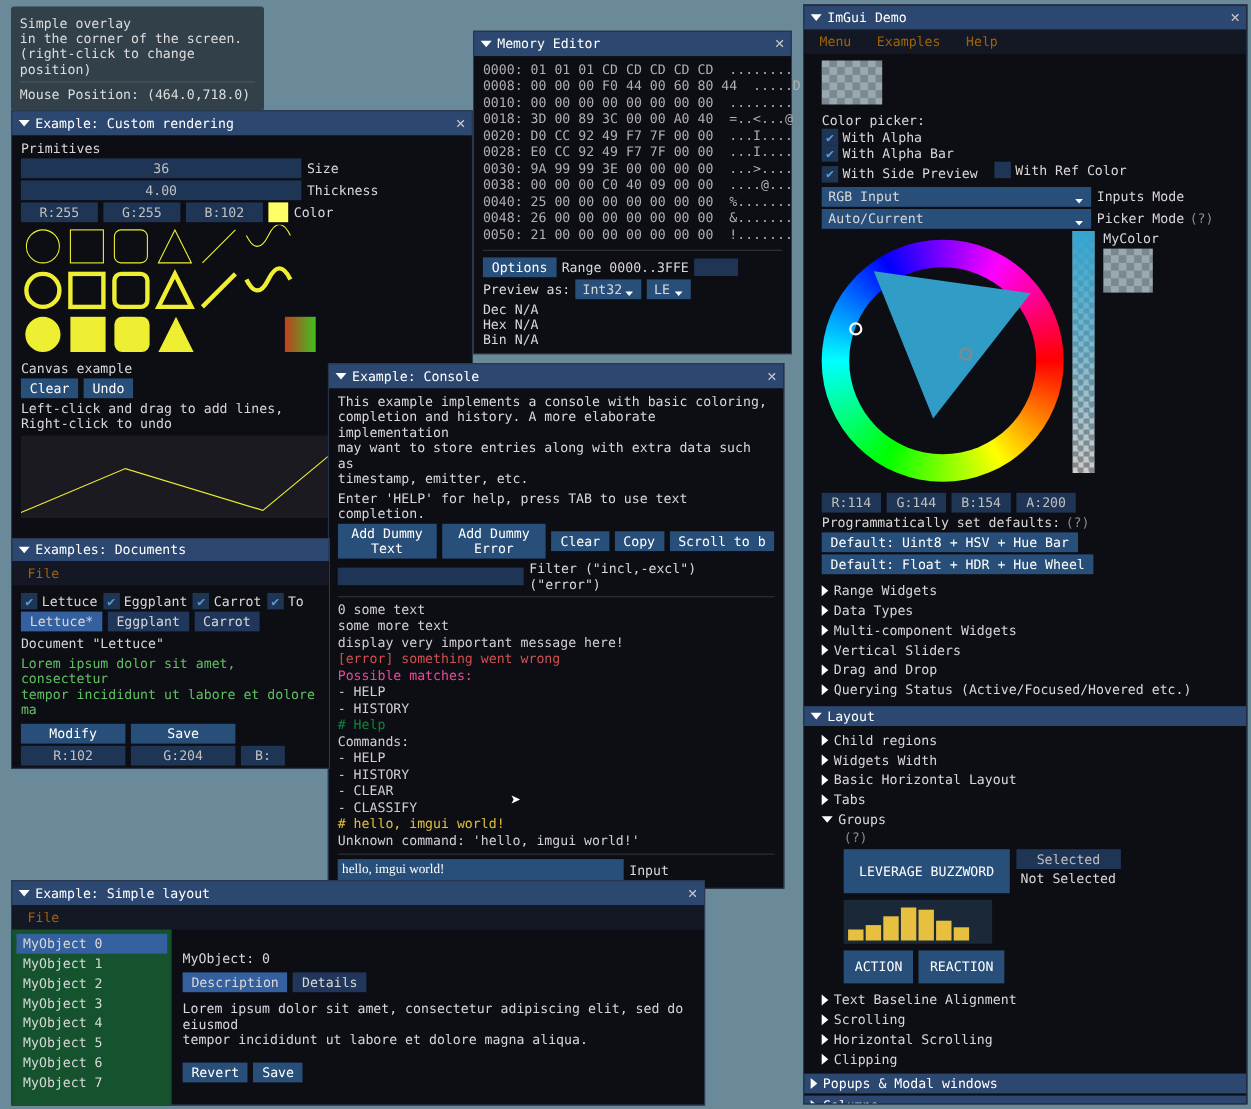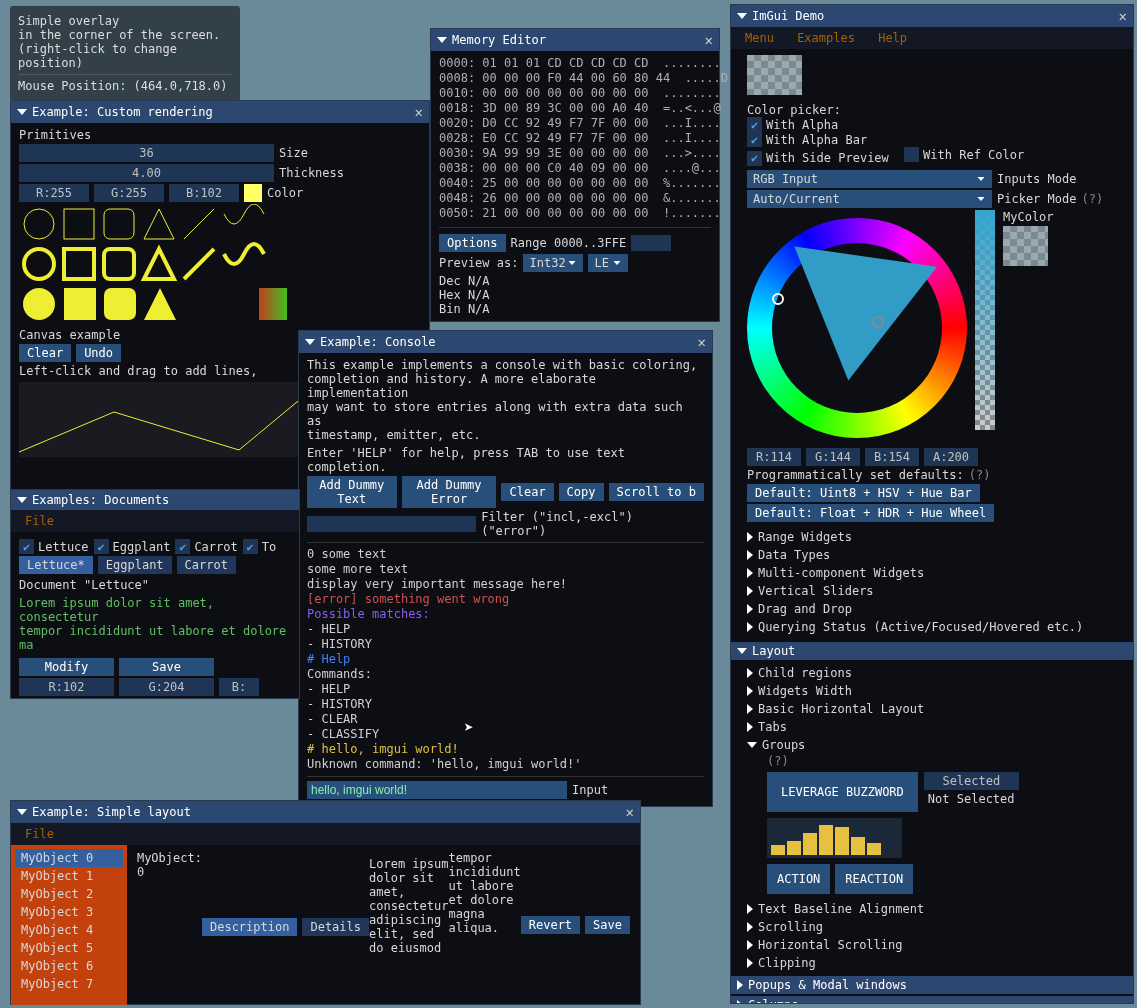--- a/index.html
+++ b/index.html
@@ -13,34 +13,34 @@
 .body{padding:5px 8px}
 .btn{background:#284f7a;color:#fff;padding:2px 8px;display:inline-block;cursor:pointer;border:none;font-family:inherit;font-size:12px}
 .drag{background:#1e3555;color:#c0c0c0;text-align:center;padding:2px;display:inline-block}
 .check{display:inline-flex;align-items:center;gap:4px}
 .checkbox{width:15px;height:15px;background:#1e3555;display:inline-flex;align-items:center;justify-content:center;color:#5a9bd4;font-weight:bold}
 .row{display:flex;align-items:center;gap:5px;margin:2px 0}
 .tab{background:#20365a;padding:2px 8px;display:inline-block}
 .tab.active{background:#3560a0}
 .tree-item{padding:2px 0;display:flex;align-items:center;gap:5px}
 .hdrbar{background:#2d4870;padding:2px 6px;display:flex;align-items:center;gap:5px;color:#fff}
-.listbox{background:#c2410c}
+.listbox{background:#14532d}
 .list-item{padding:2px 6px}
 .list-item.sel{background:#3560a0}
 .colorwheel{width:220px;height:220px;position:relative;margin:8px auto}
 .ring{width:220px;height:220px;border-radius:50%;background:conic-gradient(from 90deg,red,#ff0,#0f0,#0ff,#00f,#f0f,red)}
 .ring::after{content:"";position:absolute;inset:25px;border-radius:50%;background:#0d0d14}
 .tri{position:absolute;left:38px;top:38px;width:0;height:0;border-left:72px solid transparent;border-right:72px solid transparent;border-top:125px solid #34a5d0;filter:brightness(0.95);transform:rotate(8deg)}
 .small-circle{position:absolute;width:12px;height:12px;border:2px solid #fff;border-radius:50%}
 .alpha-bar{width:20px;height:220px;background:linear-gradient(to bottom,#34a5d0,transparent),repeating-conic-gradient(#888 0% 25%,#ccc 0% 50%) 0/10px 10px}
 .checker{background:repeating-conic-gradient(#7a8890 0% 25%,#9aa8b0 0% 50%) 0/14px 14px}
 .overlay{position:absolute;background:rgba(40,50,60,0.85);padding:8px;color:#ddd;border-radius:3px}
-.combo{background:#284f7a;padding:2px 6px;display:flex;align-items:center;justify-content:space-between}
+.combo{background:#284f7a;padding:2px 6px;display:flex;align-items:flex-end;justify-content:space-between}
 svg{display:block}
-.input-field{background:#284f7a;color:#86efac;padding:2px 4px;border:none;font-family:Liberation Sans, sans-serif;font-size:12px}
+.input-field{background:#284f7a;color:#ffffff;padding:2px 4px;border:none;font-family:Liberation Serif, serif;font-size:12px}
 .menubar{background:#141824;padding:2px 6px}
 .menu-item{display:inline-block;padding:2px 8px;color:#a16207}
 .histbar{display:inline-block;background:#e8c040;vertical-align:bottom;margin:0 1px}
 </style>
 </head>
 <body>
 
 <div class="overlay" style="left:10px;top:6px;width:230px">
   <div>Simple overlay</div>
   <div>in the corner of the screen.</div>
@@ -104,20 +104,21 @@
             </linearGradient>
           </defs>
       </svg>
     </div>
     <div style="margin-top:4px">Canvas example</div>
     <div class="row">
       <button class="btn">Clear</button>
       <button class="btn">Undo</button>
     </div>
     <div>Left-click and drag to add lines,</div>
+    <div>Right-click to undo</div>
     <div style="background:#1a1a20;height:75px;margin-top:4px;position:relative">
       <svg width="100%" height="75">
           <polyline points="0,70 95,30 220,68 290,10" stroke="#eeee33" fill="none" stroke-width="1"></polyline>
         </svg>
     </div>
   </div>
 </div>
 
 <div class="win" style="left:430px;top:28px;width:290px">
   <div class="titlebar">
@@ -172,24 +173,24 @@
     <div class="row">
       <span class="drag" style="width:170px;height:16px"></span>
       <span>Filter ("incl,-excl") ("error")</span>
     </div>
     <div style="border-top:1px solid #333;margin:4px 0"></div>
     <div id="conlog" style="line-height:15px">
         <div style="color:#d0d0d0">0 some text</div>
         <div style="color:#d0d0d0">some more text</div>
         <div style="color:#d0d0d0">display very important message here!</div>
         <div style="color:#d05050">[error] something went wrong</div>
-        <div style="color:#8b5cf6">Possible matches:</div>
+        <div style="color:#ec4899">Possible matches:</div>
         <div style="color:#d0d0d0">- HELP</div>
         <div style="color:#d0d0d0">- HISTORY</div>
-        <div style="color:#3b82f6"># Help</div>
+        <div style="color:#15803d"># Help</div>
         <div style="color:#d0d0d0">Commands:</div>
         <div style="color:#d0d0d0">- HELP</div>
         <div style="color:#d0d0d0">- HISTORY</div>
         <div style="color:#d0d0d0">- CLEAR</div>
         <div style="color:#d0d0d0">- CLASSIFY</div>
         <div style="color:#e0c040"># hello, imgui world!</div>
         <div style="color:#d0d0d0">Unknown command: 'hello, imgui world!'</div>
       </div>
     <div style="border-top:1px solid #333;margin:4px 0"></div>
     <div class="row">
@@ -263,21 +264,21 @@
           <div class="list-item sel">MyObject 0</div>
           <div class="list-item">MyObject 1</div>
           <div class="list-item">MyObject 2</div>
           <div class="list-item">MyObject 3</div>
           <div class="list-item">MyObject 4</div>
           <div class="list-item">MyObject 5</div>
           <div class="list-item">MyObject 6</div>
           <div class="list-item">MyObject 7</div>
         </div>
     </div>
-    <div style="flex:1;padding:6px 10px;display:flex;flex-direction:row">
+    <div style="flex:1;padding:19px 10px;display:flex;flex-direction:column">
       <div>MyObject: 0</div>
       <div class="row" style="margin-top:6px">
         <span class="tab active">Description</span>
         <span class="tab">Details</span>
       </div>
       <div style="margin-top:6px">Lorem ipsum dolor sit amet, consectetur adipiscing elit, sed do eiusmod</div>
       <div>tempor incididunt ut labore et dolore magna aliqua.</div>
       <div style="flex:1"></div>
       <div class="row">
         <button class="btn">Revert</button>

